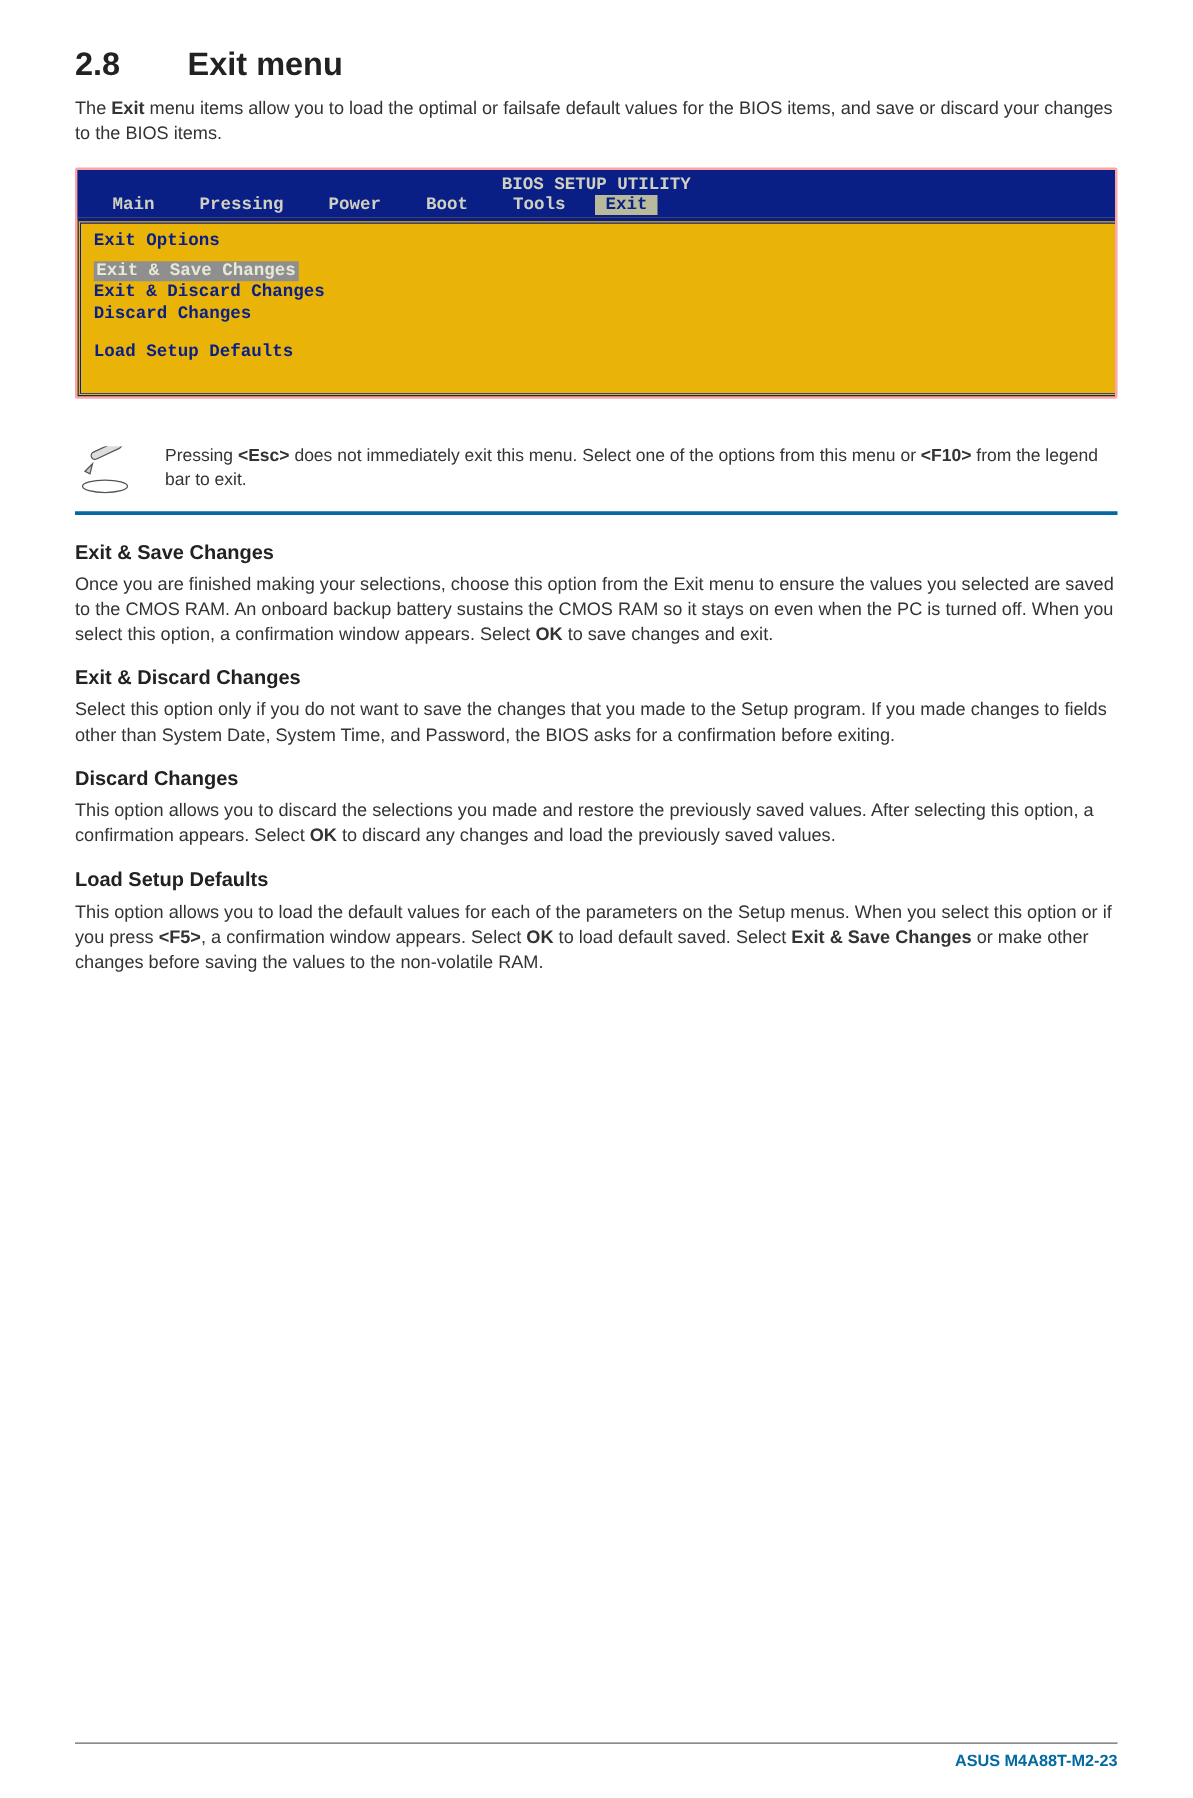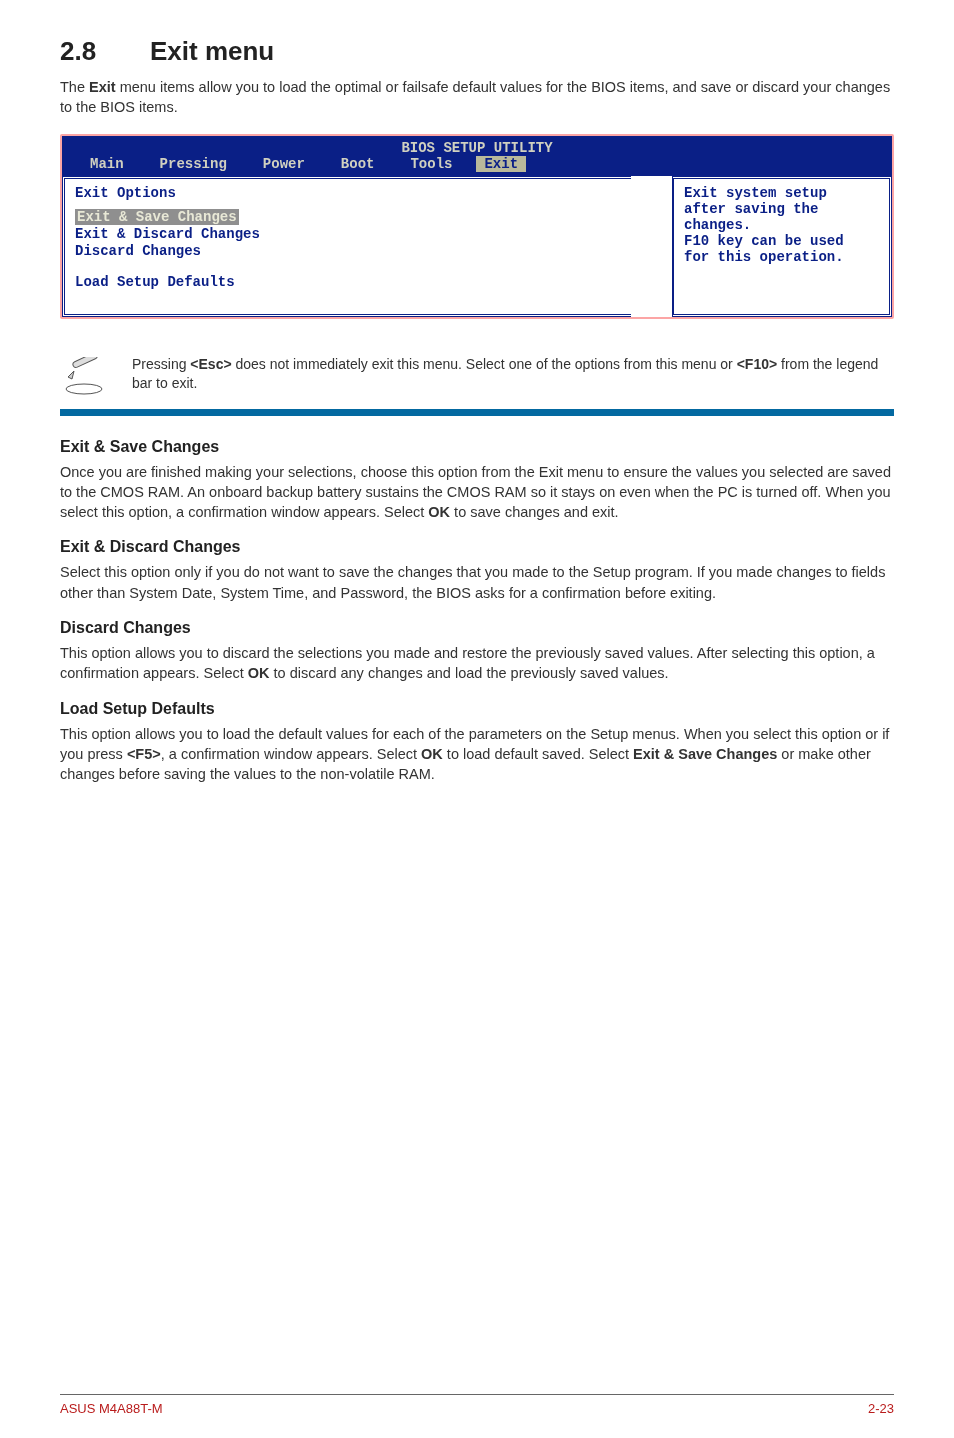--- a/index.html
+++ b/index.html
@@ -63,21 +63,21 @@
   .bios-tab {
     padding: 0 12px;
   }
   .bios-tab.active {
     background: #b9b99b;
     color: #0a1f86;
     padding: 0 8px;
   }
   .bios-content {
     display: flex;
-    background: #ffffff;
+    background: #eab308;
     border: 2px solid #0a1f86;
     border-left: none;
     border-right: none;
     border-bottom: none;
     gap: 41px;
   }
   .bios-left {
     flex: 1;
     border: 3px double #0a1f86;
     border-right: none;
@@ -111,21 +111,21 @@
     padding: 6px 10px 24px 10px;
     font-family: "Courier New", monospace;
     font-size: 14px;
     font-weight: bold;
     color: #0a1f86;
   }
   .note-row {
     display: flex;
     align-items: flex-start;
     gap: 24px;
-    border-bottom: 7px solid #0369a1;
+    border-bottom: 3px solid #0369a1;
     padding-bottom: 14px;
     margin-bottom: 22px;
     margin-top: 36px;
   }
   .note-icon {
     width: 44px;
     height: 38px;
     flex-shrink: 0;
     margin-left: 4px;
     margin-top: 2px;
@@ -143,23 +143,24 @@
     margin-top: 4px;
   }
   .footer {
     position: absolute;
     bottom: 22px;
     left: 60px;
     right: 60px;
     border-top: 1px solid #666;
     padding-top: 6px;
     font-size: 13px;
-    color: #b91c1c;
-    display: flex;
-    justify-content: space-between;
+    color: #0369a1;
+    display: flex;
+    justify-content: flex-end;
+    font-weight: bold;
   }
 </style>
 </head>
 <body>
 
 <div class="section-title">
   <span class="num">2.8</span><span>Exit menu</span>
 </div>
 
 <p class="body-text">
@@ -178,28 +179,20 @@
   </div>
   <div class="bios-content">
     <div class="bios-left">
       <div class="heading">Exit Options</div>
       <div class="item"><span class="sel">Exit &amp; Save Changes</span></div>
       <div class="item">Exit &amp; Discard Changes</div>
       <div class="item">Discard Changes</div>
       <div class="gap"></div>
       <div class="item">Load Setup Defaults</div>
     </div>
-    <div class="bios-right">
-      <div>Exit system setup</div>
-      <div>after saving the</div>
-      <div>changes.</div>
-      <div></div>
-      <div>F10 key can be used</div>
-      <div>for this operation.</div>
-    </div>
   </div>
 </div>
 
 <div class="note-row">
   <svg class="note-icon" viewBox="0 0 44 38">
     <ellipse cx="20" cy="32" rx="18" ry="5" fill="none" stroke="#555" stroke-width="1"></ellipse>
     <rect x="8" y="6" width="26" height="6" rx="3" transform="rotate(-25 8 6)" fill="#ddd" stroke="#555" stroke-width="1"></rect>
     <polygon points="4,20 10,14 8,22" fill="#ccc" stroke="#555" stroke-width="1"></polygon>
   </svg>
   <div class="note-text">

